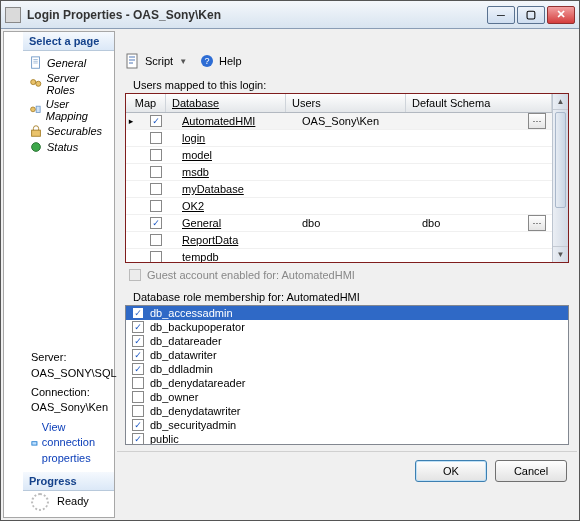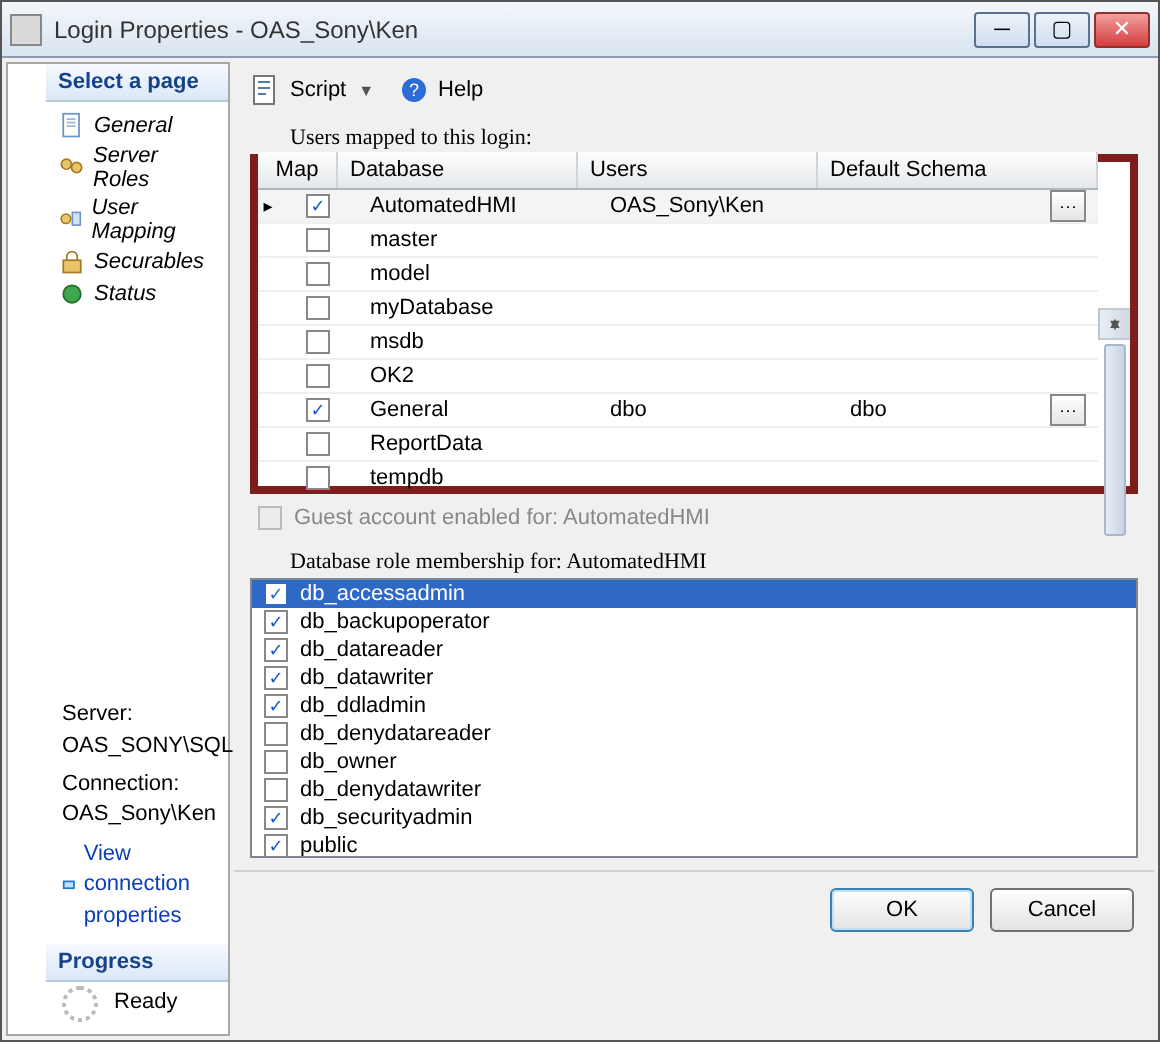--- a/index.html
+++ b/index.html
@@ -1,44 +1,44 @@
 <!DOCTYPE html>
 <html><head>
 <meta charset="utf-8">
 <style>
   * { box-sizing: border-box; }
   html, body { margin: 0; padding: 0; font-family: "Segoe UI", Tahoma, sans-serif; font-size: 11px; color: #000; }
   body { background: #fff; }
   .window { width: 580px; height: 521px; border: 1px solid #555; background: #f0f0f0; display: flex; flex-direction: column; }
-  .titlebar { height: 28px; background: linear-gradient(#f4f7fb, #d8e4f0); border-bottom: 1px solid #8a9db5; display: flex; align-items: center; padding: 0 4px; }
+  .titlebar { height: 28px; background: linear-gradient(#f4f7fb, #d8e4f0); border-bottom: 1px solid #8a9db5; display: flex; align-items: center; padding: 0 4px; font-weight: bold; }
   .titlebar .sysicon { width: 16px; height: 16px; background:#dadada; border:1px solid #888; margin-right:6px;}
   .titlebar .title { flex: 1; font-size: 12px; color: #333; }
   .winbtns { display: flex; gap: 2px; }
   .winbtn { width: 28px; height: 18px; border: 1px solid #5a7290; border-radius: 2px; display:flex; align-items:center; justify-content:center; background: linear-gradient(#eef3fa,#cfdef0); font-size:11px;}
   .winbtn.close { background: linear-gradient(#f2a0a0,#d43d3d); border-color:#913030; color:#fff;}
   .body { flex:1; display:flex; min-height:0; }
   .leftpane { width: 112px; background: #fff; border: 1px solid #a7a7a7; margin: 2px 0 2px 2px; display:flex; flex-direction:column;padding-left:19px; }
   .lp-header { background: linear-gradient(#f5f9fe,#dbe8f7); border-bottom:1px solid #b8c9db; padding: 3px 6px; font-weight:bold; color:#15428b;}
   .lp-list { padding: 4px 2px; font-style: italic; }
   .lp-item { display:flex; align-items:center; gap:4px; padding: 1px 4px; cursor:default; }
   .lp-icon { width:14px; height:14px; display:inline-block;}
   .lp-conn { margin-top:auto;}
   .lp-sub { padding: 2px 8px 6px; line-height:1.4;}
   .linktext { color:#0a3db8; cursor:pointer;}
   .rightpane { flex:1; background:#f0f0f0; margin:2px; display:flex; flex-direction:column; min-width:0;}
-  .toolbar { display:flex; align-items:center; gap:12px; padding: 6px 8px 8px;}
+  .toolbar { display:flex; align-items:center; gap:12px; padding: 6px 8px 8px; margin-top: 16px;}
   .tbtn { display:flex; align-items:center; gap:4px; cursor:default;}
   .tbtn .tic { width:16px; height:16px;}
   .section { margin: 0 8px 6px; }
-  .section-label { margin: 2px 0 2px 20px; font-family: Liberation Serif, serif; }
-  .grid { border:4px solid #7f1d1d; background:#fff; height:170px; position:relative; display:flex;align-items:center;}
+  .section-label { margin: 2px 0 2px 8px; }
+  .grid { border:1px solid #7f1d1d; background:#fff; height:170px; position:relative; display:flex;}
   .grid-inner { flex:1; overflow:hidden; }
   .ghead { display:flex; background:linear-gradient(#fefefe,#e4e7ea); border-bottom:1px solid #b2b8c0; font-size:11px;}
   .ghead .gc { padding:3px 6px; border-right:1px solid #cfd4da;}
-  .gc.map{width:40px;text-align:center;} .gc.db{width:120px;} .gc.user{width:120px;} .gc.sch{flex:1;}
+  .gc.map{width:40px;text-align:center;} .gc.db{width:120px;text-decoration:underline;} .gc.user{width:120px;} .gc.sch{flex:1;}
   .grow { display:flex; align-items:center; border-bottom:1px solid #f0f0f0; height:17px;}
   .grow .gc { padding:0 6px; overflow:hidden; white-space:nowrap;}
   .grow .gc.map{display:flex;justify-content:center;}
   .grow.sel { background:#f4f4f4;}
   .cbox { width:12px;height:12px;border:1px solid #888;background:#fff;display:inline-flex;align-items:center;justify-content:center;font-size:9px;line-height:1;color:#1a56c2;}
   .cbox.disabled{background:#ececec;border-color:#bbb;}
   .browse { width:18px;height:16px;border:1px solid #888;background:linear-gradient(#fff,#e5e5e5);font-size:9px;display:flex;align-items:center;justify-content:center;}
   .rowptr { width:10px; font-size:9px; color:#000; text-align:center;}
   .vsb { width:16px; background:linear-gradient(90deg,#eaeef4,#d1d9e4); border-left:1px solid #bcc4cf; position:relative;}
   .vsb .arrow{height:16px;display:flex;align-items:center;justify-content:center;font-size:8px;color:#555;border-bottom:1px solid #c4cad3;}
@@ -181,21 +181,21 @@
                   <div class="gc sch" style="display:flex;align-items:center;">
                     <span style="flex:1"></span>
                     <span class="browse">···</span>
                   </div>
                 </div>
                 <div class="grow">
                   <span class="rowptr"></span>
                   <div class="gc map">
                     <span class="cbox"></span>
                   </div>
-                  <div class="gc db">master</div>
+                  <div class="gc db">login</div>
                   <div class="gc user"></div>
                   <div class="gc sch" style="display:flex;align-items:center;">
                     <span style="flex:1"></span>
                   </div>
                 </div>
                 <div class="grow">
                   <span class="rowptr"></span>
                   <div class="gc map">
                     <span class="cbox"></span>
                   </div>
@@ -203,32 +203,32 @@
                   <div class="gc user"></div>
                   <div class="gc sch" style="display:flex;align-items:center;">
                     <span style="flex:1"></span>
                   </div>
                 </div>
                 <div class="grow">
                   <span class="rowptr"></span>
                   <div class="gc map">
                     <span class="cbox"></span>
                   </div>
+                  <div class="gc db">msdb</div>
+                  <div class="gc user"></div>
+                  <div class="gc sch" style="display:flex;align-items:center;">
+                    <span style="flex:1"></span>
+                  </div>
+                </div>
+                <div class="grow">
+                  <span class="rowptr"></span>
+                  <div class="gc map">
+                    <span class="cbox"></span>
+                  </div>
                   <div class="gc db">myDatabase</div>
-                  <div class="gc user"></div>
-                  <div class="gc sch" style="display:flex;align-items:center;">
-                    <span style="flex:1"></span>
-                  </div>
-                </div>
-                <div class="grow">
-                  <span class="rowptr"></span>
-                  <div class="gc map">
-                    <span class="cbox"></span>
-                  </div>
-                  <div class="gc db">msdb</div>
                   <div class="gc user"></div>
                   <div class="gc sch" style="display:flex;align-items:center;">
                     <span style="flex:1"></span>
                   </div>
                 </div>
                 <div class="grow">
                   <span class="rowptr"></span>
                   <div class="gc map">
                     <span class="cbox"></span>
                   </div>

